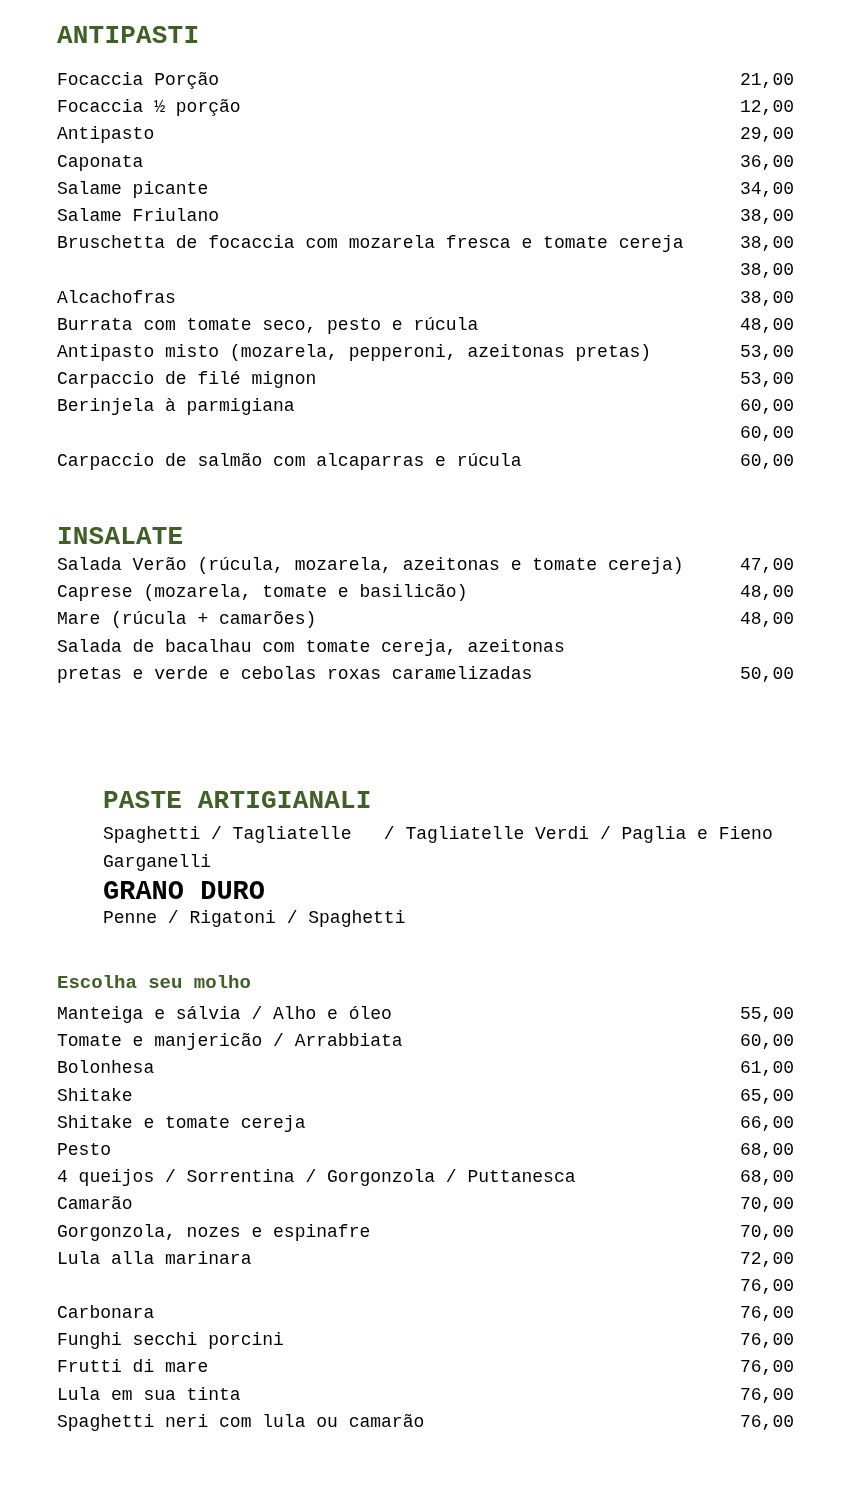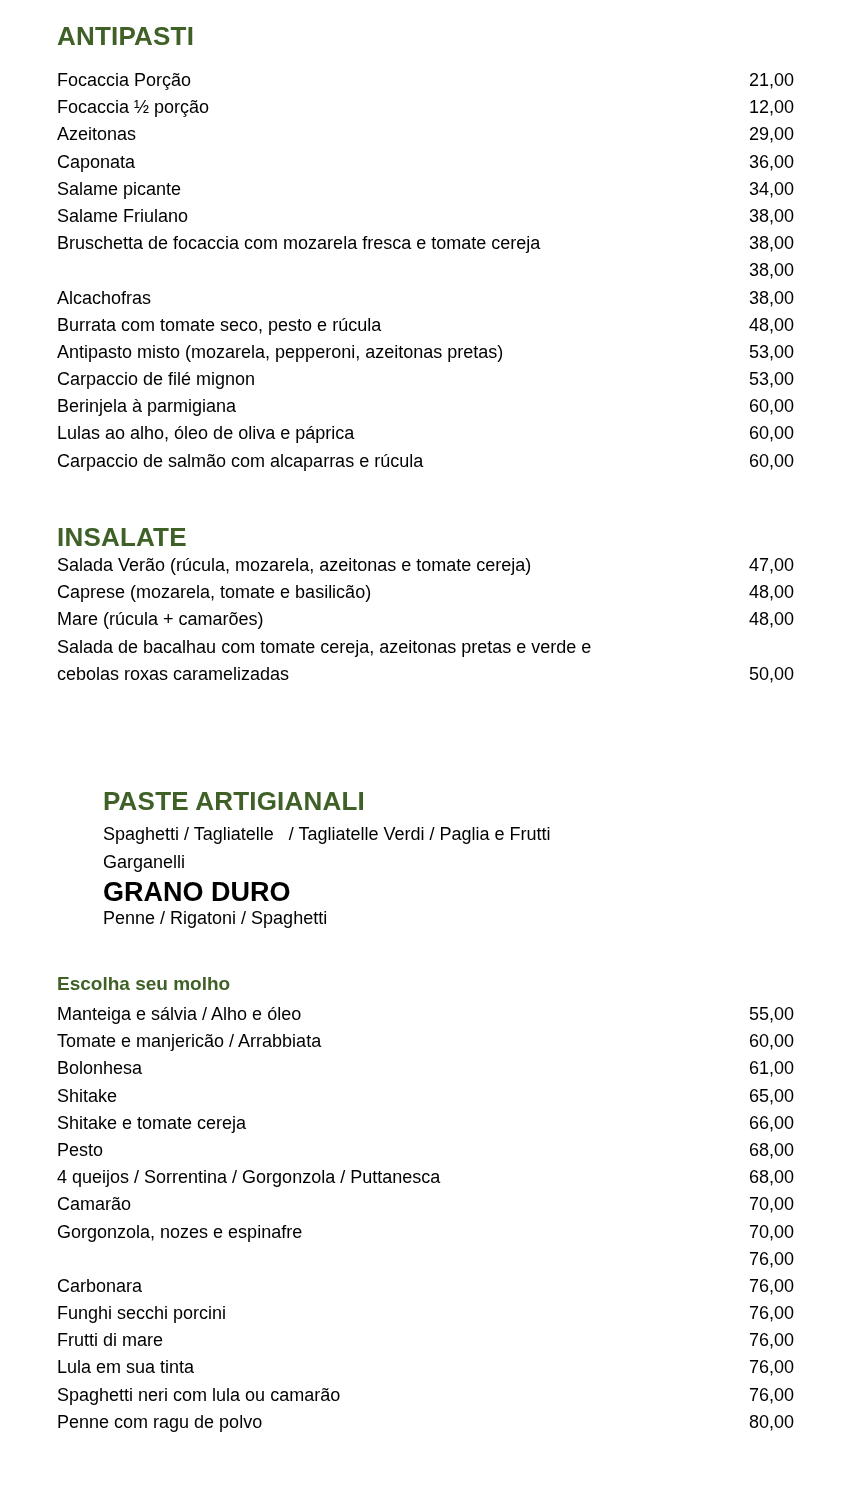--- a/index.html
+++ b/index.html
@@ -1,18 +1,18 @@
 <!DOCTYPE html>
 <html><head>
 <meta charset="utf-8">
 <style>
   html, body { margin:0; padding:0; background:#ffffff; }
   body { width:862px; height:1510px; position:relative; overflow:hidden;
          font-family:"Liberation Sans", "DejaVu Sans", sans-serif; color:#000; }
-  .sec { position:absolute; left:57px; width:737px; }
+  .sec { position:absolute; left:57px; width:737px;font-family:Liberation Mono, monospace; }
   .h1 { font-weight:bold; color:#3f6127; font-size:26px; line-height:30px; height:30px; letter-spacing:0.2px; }
   .h2 { font-weight:bold; color:#000000; font-size:27px; line-height:26px; height:26px; }
   .h3 { font-weight:bold; color:#3f6127; font-size:19px; line-height:27px; height:27px; }
   .row { position:relative; font-size:18px; line-height:27.2px; height:27.2px; white-space:nowrap; }
   .row .name { position:absolute; left:0; top:0; }
   .row .price { position:absolute; right:0; top:0; }
   .row.two { height:54.4px; }
   .row.two .name { white-space:normal; width:580px; }
   .row.two .price { top:27.2px; }
   .line { font-size:18px; line-height:27.5px; height:27.5px; white-space:pre; }
@@ -25,21 +25,21 @@
   <div style="margin-top:16px;">
     <div class="row">
         <span class="name">Focaccia Porção</span>
         <span class="price">21,00</span>
       </div>
     <div class="row">
         <span class="name">Focaccia ½ porção</span>
         <span class="price">12,00</span>
       </div>
     <div class="row">
-        <span class="name">Azeitonas</span>
+        <span class="name">Antipasto</span>
         <span class="price">29,00</span>
       </div>
     <div class="row">
         <span class="name">Caponata</span>
         <span class="price">36,00</span>
       </div>
     <div class="row">
         <span class="name">Salame picante</span>
         <span class="price">34,00</span>
       </div>
@@ -68,21 +68,20 @@
       </div>
     <div class="row">
         <span class="name">Carpaccio de filé mignon</span>
         <span class="price">53,00</span>
       </div>
     <div class="row">
         <span class="name">Berinjela à parmigiana</span>
         <span class="price">60,00</span>
       </div>
     <div class="row">
-        <span class="name">Lulas ao alho, óleo de oliva e páprica</span>
         <span class="price">60,00</span>
       </div>
     <div class="row">
         <span class="name">Carpaccio de salmão com alcaparras e rúcula</span>
         <span class="price">60,00</span>
       </div>
   </div>
 </div>
 
 <div class="sec" style="top:522px;">
@@ -103,21 +102,21 @@
     <div class="row two">
         <span class="name">Salada de bacalhau com tomate cereja, azeitonas pretas e verde e cebolas roxas caramelizadas</span>
         <span class="price">50,00</span>
       </div>
   </div>
 </div>
 
 <div class="sec" style="top:786px;margin-left:46px;">
   <div class="h1">PASTE ARTIGIANALI</div>
   <div style="margin-top:5px;">
-    <div class="line">Spaghetti / Tagliatelle   / Tagliatelle Verdi / Paglia e Frutti</div>
+    <div class="line">Spaghetti / Tagliatelle   / Tagliatelle Verdi / Paglia e Fieno</div>
     <div class="line">Garganelli</div>
     <div class="h2" style="margin-top:3px;">GRANO DURO</div>
     <div class="line">Penne / Rigatoni / Spaghetti</div>
   </div>
 </div>
 
 <div class="sec" style="top:970px;">
   <div class="h3">Escolha seu molho</div>
   <div style="margin-top:4px;">
     <div class="row">
@@ -150,20 +149,24 @@
       </div>
     <div class="row">
         <span class="name">Camarão</span>
         <span class="price">70,00</span>
       </div>
     <div class="row">
         <span class="name">Gorgonzola, nozes e espinafre</span>
         <span class="price">70,00</span>
       </div>
     <div class="row">
+        <span class="name">Lula alla marinara</span>
+        <span class="price">72,00</span>
+      </div>
+    <div class="row">
         <span class="price">76,00</span>
       </div>
     <div class="row">
         <span class="name">Carbonara</span>
         <span class="price">76,00</span>
       </div>
     <div class="row">
         <span class="name">Funghi secchi porcini</span>
         <span class="price">76,00</span>
       </div>
@@ -172,18 +175,14 @@
         <span class="price">76,00</span>
       </div>
     <div class="row">
         <span class="name">Lula em sua tinta</span>
         <span class="price">76,00</span>
       </div>
     <div class="row">
         <span class="name">Spaghetti neri com lula ou camarão</span>
         <span class="price">76,00</span>
       </div>
-    <div class="row">
-        <span class="name">Penne com ragu de polvo</span>
-        <span class="price">80,00</span>
-      </div>
   </div>
 </div>
 
 </body></html>

